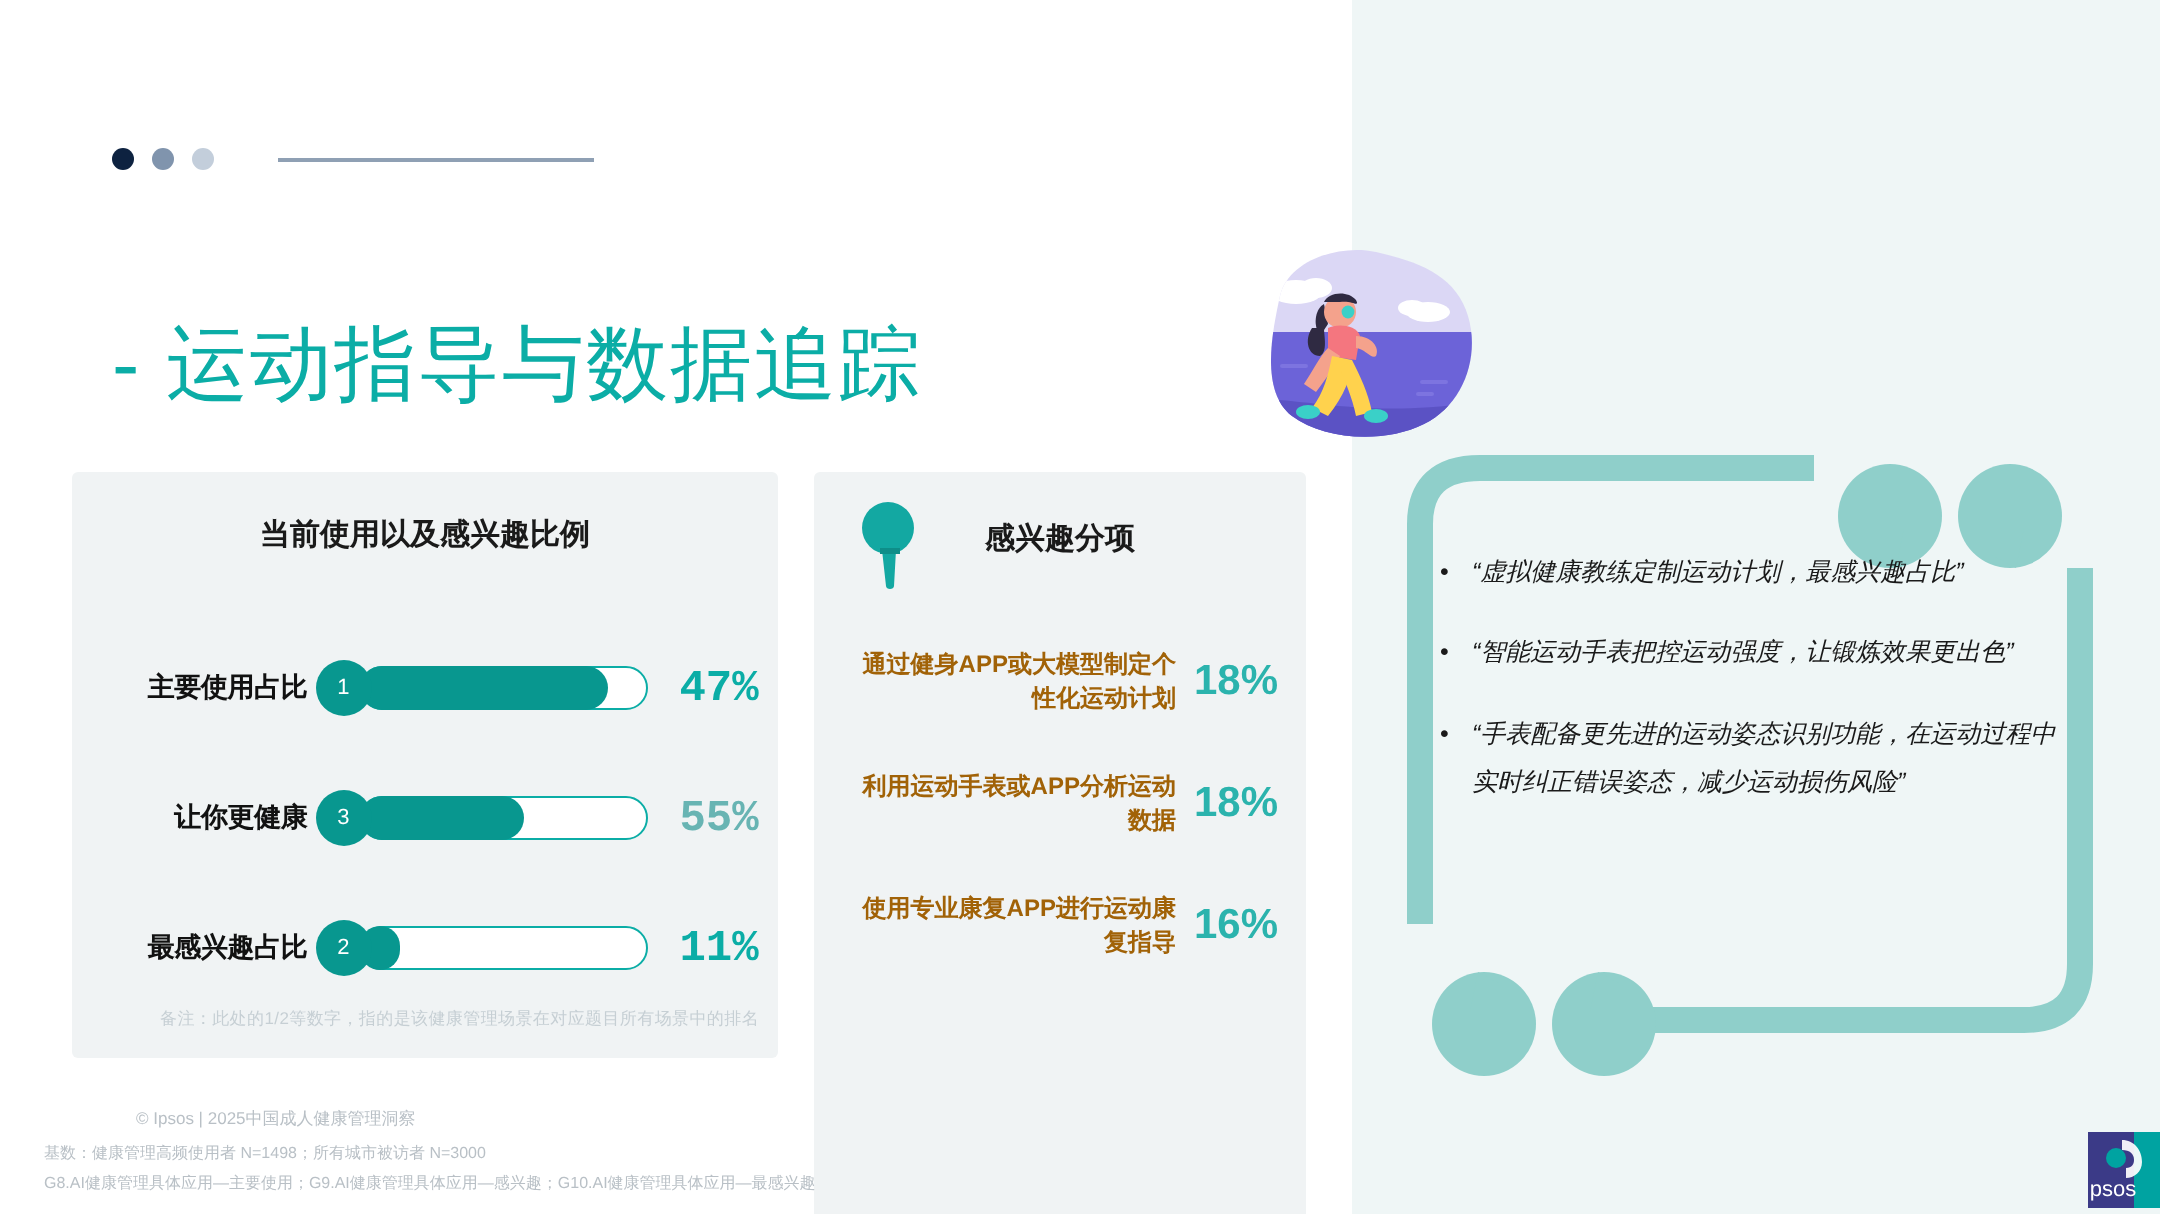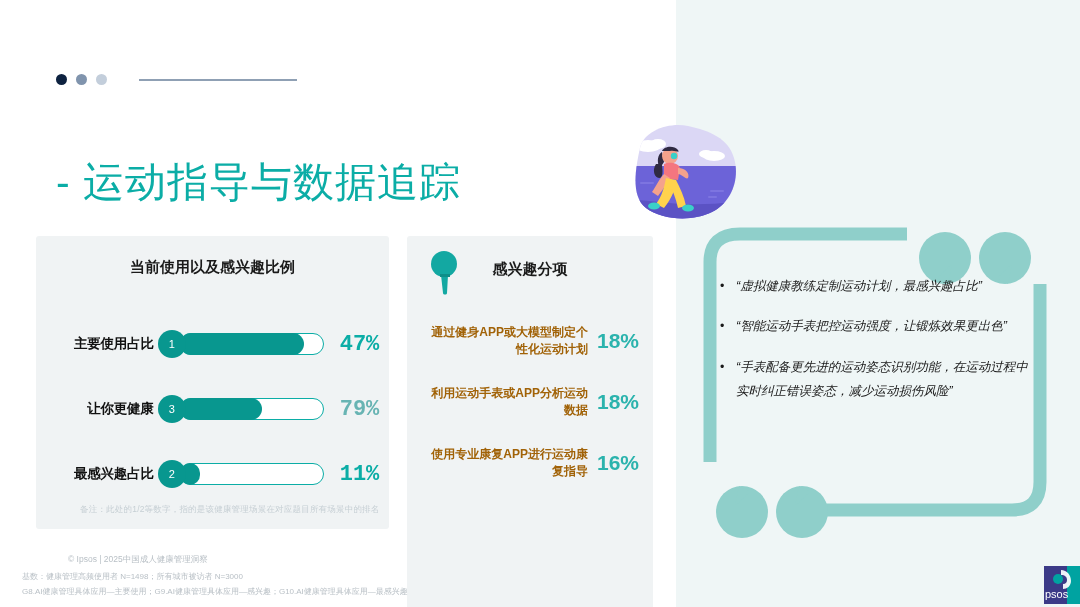--- a/index.html
+++ b/index.html
@@ -207,21 +207,21 @@
         <div class="bar-pct" style="color:#0bada6">47%</div>
       </div>
 
       <div class="bar-row">
         <div class="bar-label">让你更健康</div>
         <div class="bar-track-wrap">
           <div class="bar-track"></div>
           <div class="bar-fill" style="width:82px"></div>
           <div class="bar-badge">3</div>
         </div>
-        <div class="bar-pct" style="color:#68b4b3">79%</div>
+        <div class="bar-pct" style="color:#68b4b3">55%</div>
       </div>
 
       <div class="bar-row">
         <div class="bar-label">最感兴趣占比</div>
         <div class="bar-track-wrap">
           <div class="bar-track"></div>
           <div class="bar-fill" style="width:20px"></div>
           <div class="bar-badge">2</div>
         </div>
         <div class="bar-pct" style="color:#0bada6">11%</div>

